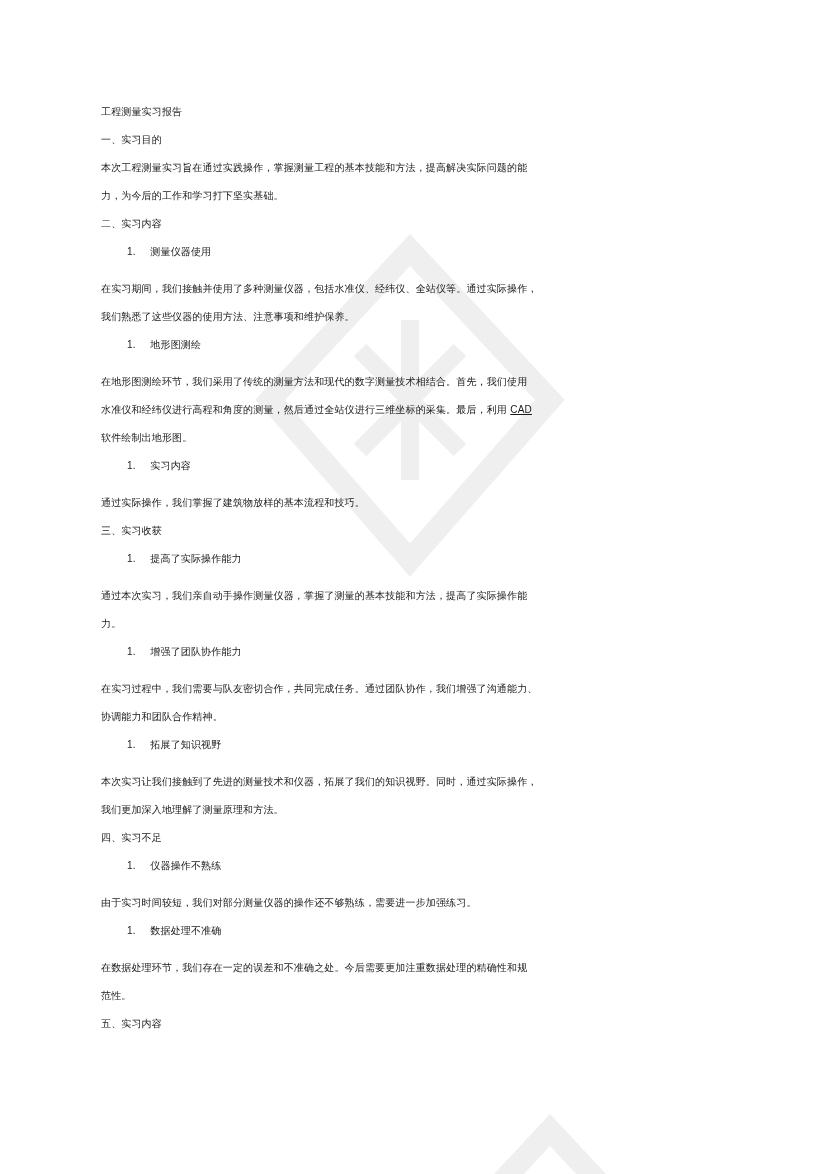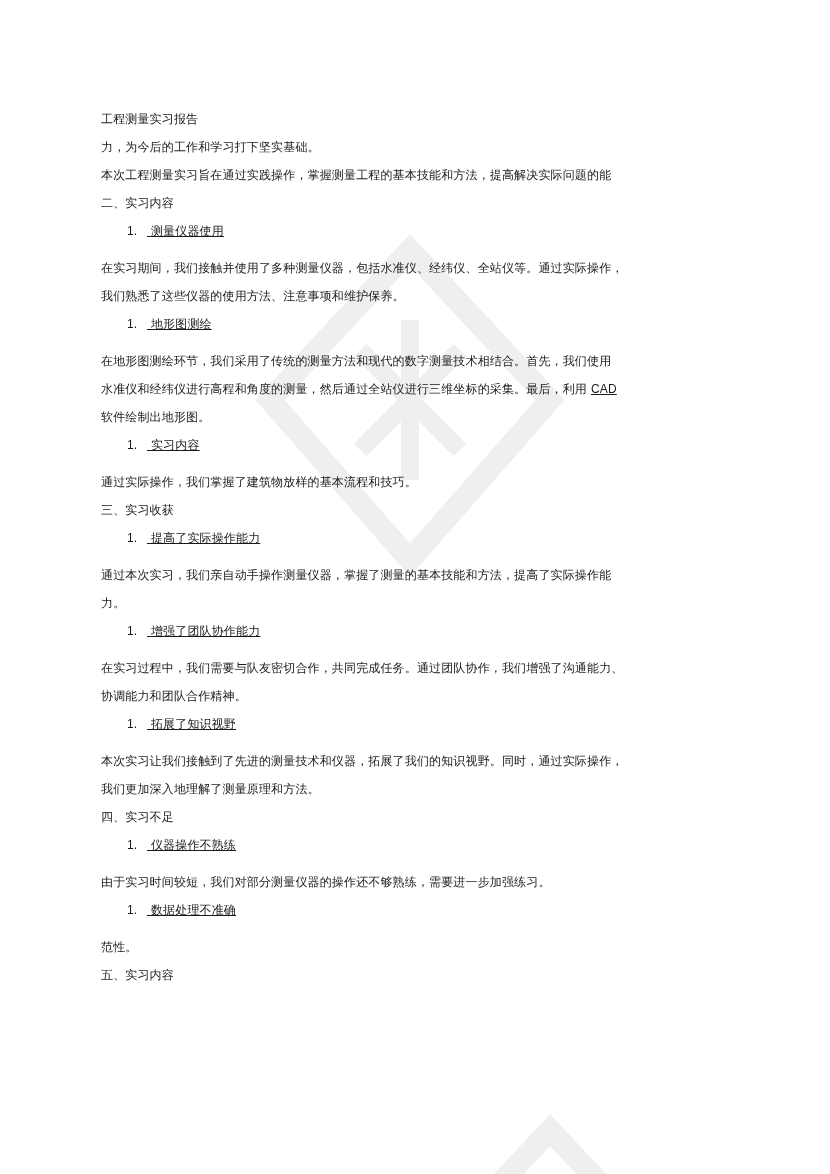--- a/index.html
+++ b/index.html
@@ -18,36 +18,34 @@
   .watermark {
     position: absolute;
     pointer-events: none;
     opacity: 0.06;
   }
   .page {
     position: absolute;
     left: 101px;
     top: 98px;
     width: 645px;
-    font-size: 12px;
+    font-size: 10px;
     line-height: 28px;
-    margin-top: 7px;
   }
   .line {
     white-space: nowrap;
     height: 28px;
     letter-spacing: 0.15px;
   }
   .list-item {
     padding-left: 26px;
     height: 28px;
     margin-bottom: 9px;
     white-space: nowrap;
     letter-spacing: 0.15px;
-    text-decoration: underline;
   }
   .list-num {
     font-family: "Liberation Sans", sans-serif;
     display: inline-block;
     width: 20px;
   }
   .latin {
     font-family: "Liberation Sans", sans-serif;
     text-decoration: underline;
   }
@@ -65,22 +63,23 @@
   <g fill="none" stroke="#000" stroke-width="22">
     <path d="M160 20 L300 170 L160 330 L20 170 Z"></path>
     <path d="M110 120 L210 220 M210 120 L110 220 M160 90 L160 250" stroke-width="18"></path>
   </g>
 </svg>
 
 <div class="page">
 
   <div class="line">工程测量实习报告</div>
 
+  <div class="line">一、实习目的</div>
+  <div class="line">本次工程测量实习旨在通过实践操作，掌握测量工程的基本技能和方法，提高解决实际问题的能</div>
   <div class="line">力，为今后的工作和学习打下坚实基础。</div>
-  <div class="line">本次工程测量实习旨在通过实践操作，掌握测量工程的基本技能和方法，提高解决实际问题的能</div>
 
   <div class="line">二、实习内容</div>
 
   <div class="list-item">
     <span class="list-num">1.</span>
     <span>测量仪器使用</span>
   </div>
   <div class="line">在实习期间，我们接触并使用了多种测量仪器，包括水准仪、经纬仪、全站仪等。通过实际操作，</div>
   <div class="line">我们熟悉了这些仪器的使用方法、注意事项和维护保养。</div>
 
@@ -126,17 +125,18 @@
   <div class="list-item">
     <span class="list-num">1.</span>
     <span>仪器操作不熟练</span>
   </div>
   <div class="line">由于实习时间较短，我们对部分测量仪器的操作还不够熟练，需要进一步加强练习。</div>
 
   <div class="list-item">
     <span class="list-num">1.</span>
     <span>数据处理不准确</span>
   </div>
+  <div class="line">在数据处理环节，我们存在一定的误差和不准确之处。今后需要更加注重数据处理的精确性和规</div>
   <div class="line">范性。</div>
 
   <div class="line">五、实习内容</div>
 
 </div>
 
 </body></html>

